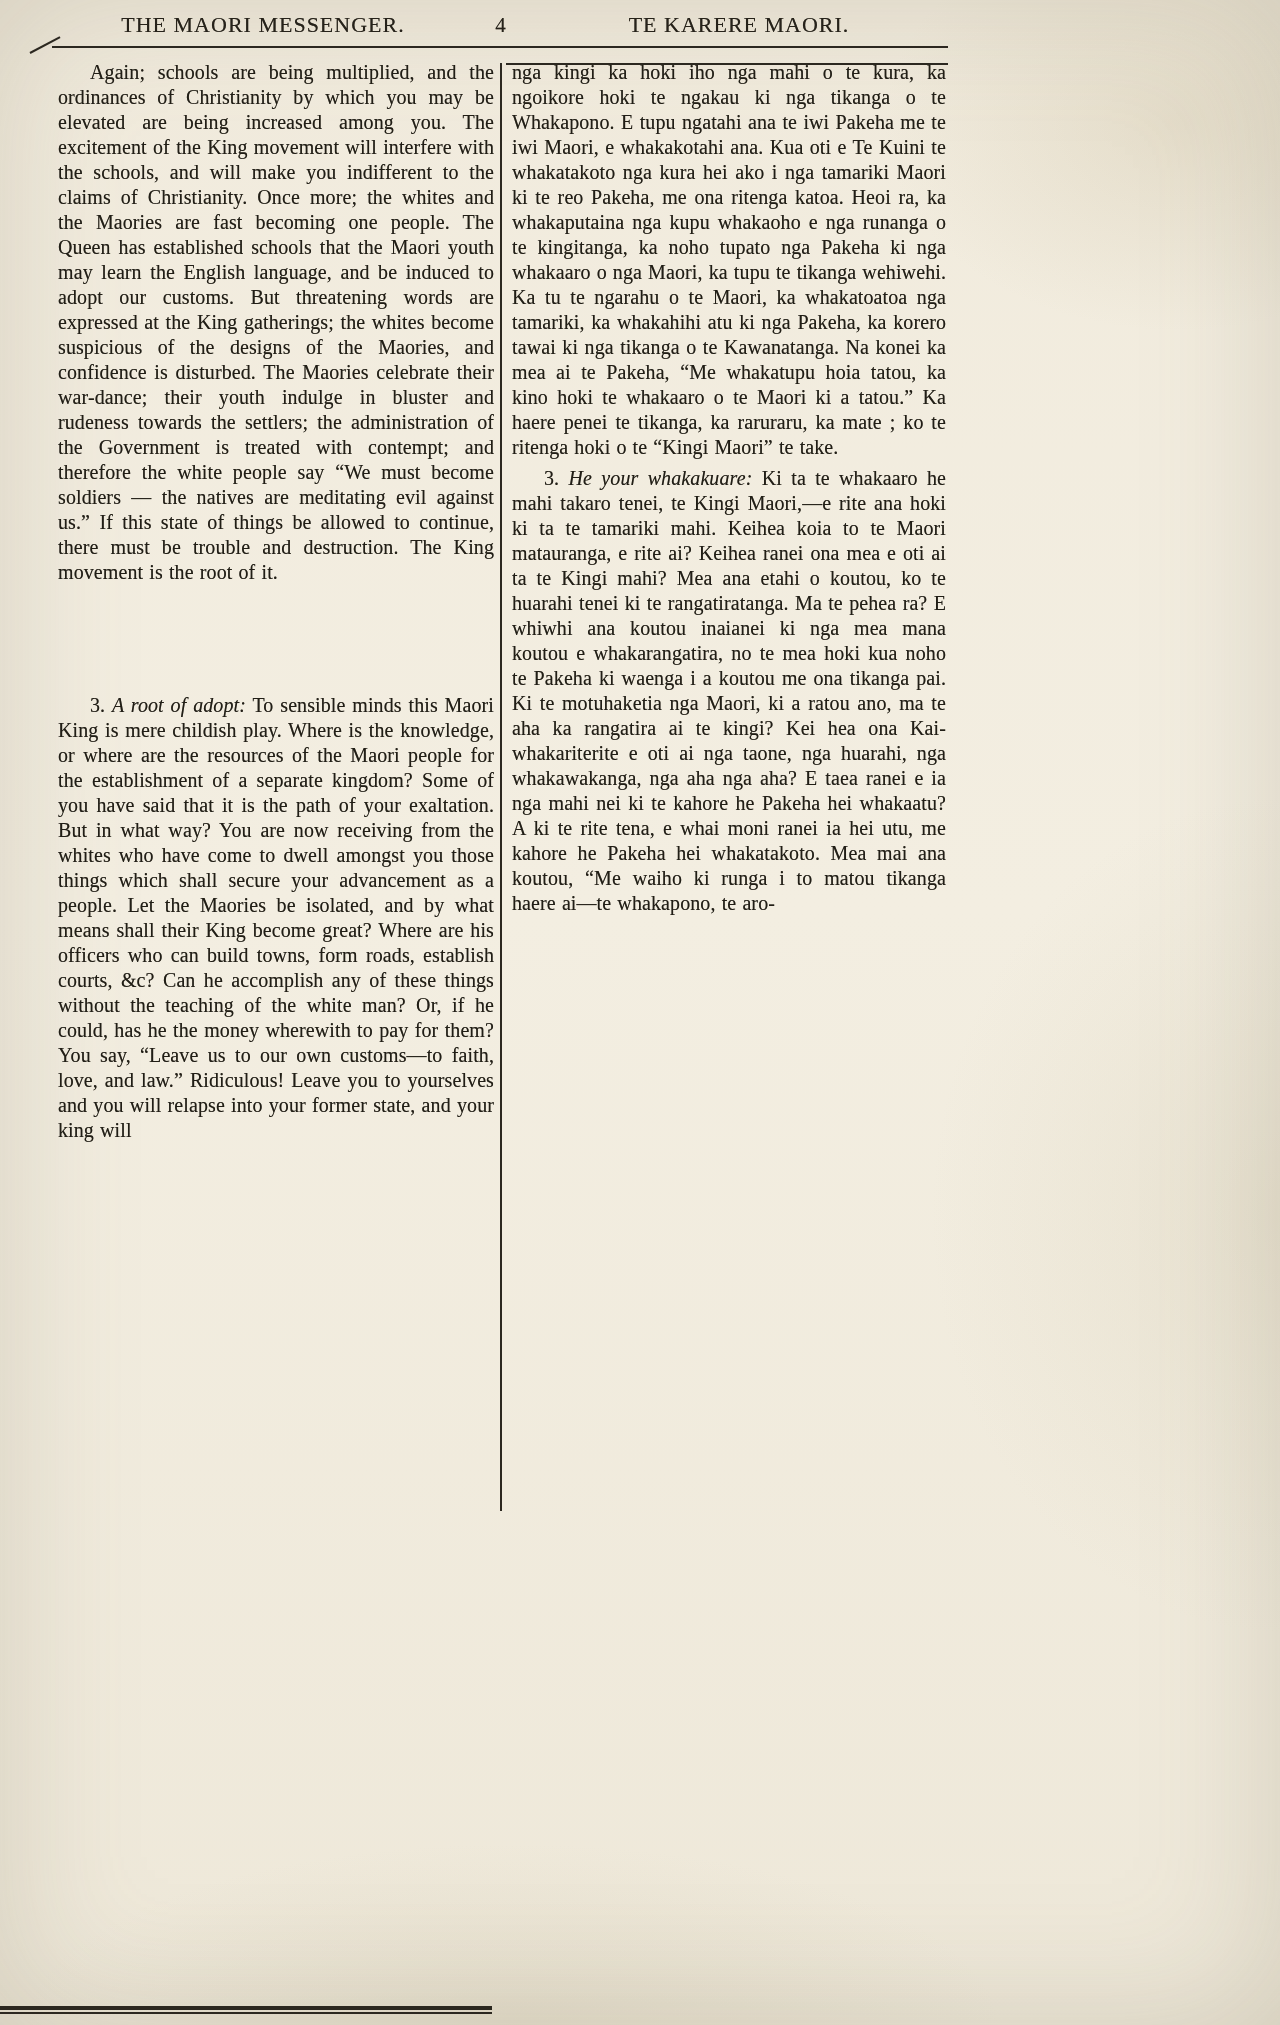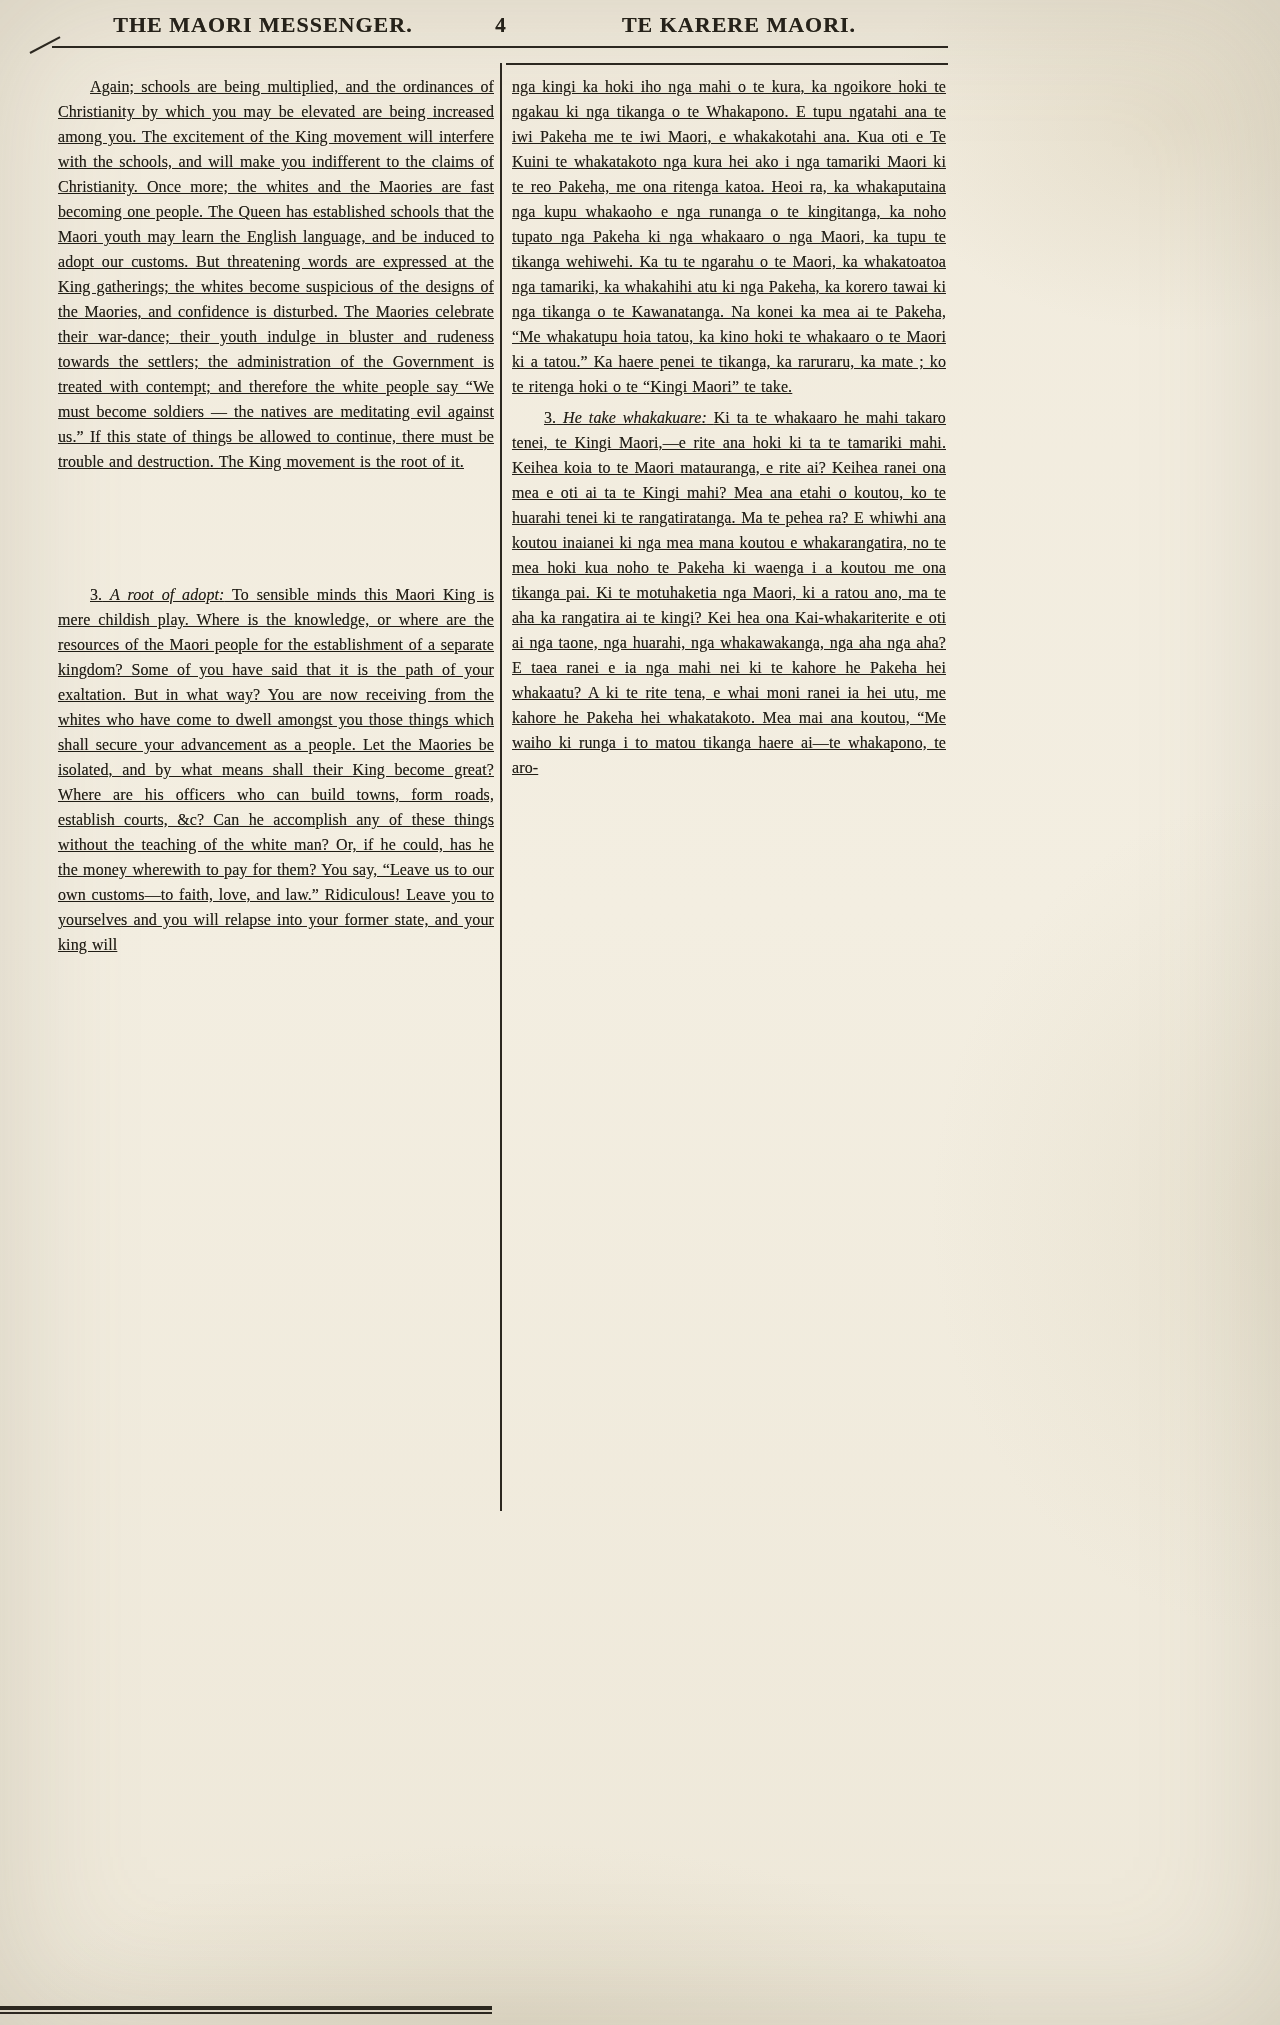--- a/index.html
+++ b/index.html
@@ -25,21 +25,21 @@
   }
 
   
   .masthead {
     position: absolute;
     top: 12px;
     left: 55px;
     width: 892px;
     display: flex;
     align-items: baseline;
-    font-weight: 700;
+    font-weight: 400;
     font-size: 22px;
     letter-spacing: 1px;
     color: #26221a;
     text-shadow: 0 0 0.5px rgba(35,30,20,0.55);
   }
   .mast-title { flex: 1 1 0; text-align: center; }
   .mast-page  { width: 60px; text-align: center; font-size: 21px; }
 
   .rule { position: absolute; background: #2c2820; }
   .header-rule   { top: 46px; left: 52px; width: 896px; height: 2px; }
@@ -52,28 +52,27 @@
     top: 63px;
     left: 500px;
     width: 2px;
     height: 1448px;
     background: #2c2820;
   }
 
   
   .column {
     position: absolute;
-    top: 74px;
-    font-size: 16px;
+    top: 60px;
+    font-size: 20px;
     line-height: 25px;
     text-align: justify;
     letter-spacing: 0.1px;
     word-spacing: 1px;
     text-shadow: 0 0 0.5px rgba(30,26,18,0.5);
-    text-decoration: underline;
   }
   .col-left  { left: 58px;  width: 436px; }
   .col-right { left: 512px; width: 434px; }
 
   .para.indent { text-indent: 32px; }
   .para.spaced { margin-top: 108px; }
   .para.gap    { margin-top: 6px; }
 
   .sec-title { font-style: italic; }
 
@@ -110,20 +109,20 @@
       <span>3.</span>
       <span class="sec-title">A root of adopt:</span>
       <span>To sensible minds this Maori King is mere childish play. Where is the knowledge, or where are the resources of the Maori people for the establishment of a separate kingdom? Some of you have said that it is the path of your exaltation. But in what way? You are now receiving from the whites who have come to dwell amongst you those things which shall secure your advancement as a people. Let the Maories be isolated, and by what means shall their King become great? Where are his officers who can build towns, form roads, establish courts, &amp;c? Can he accomplish any of these things without the teaching of the white man? Or, if he could, has he the money wherewith to pay for them? You say, “Leave us to our own customs—to faith, love, and law.” Ridiculous! Leave you to yourselves and you will relapse into your former state, and your king will</span>
     </p>
   </section>
 
   <section class="column col-right">
     <p class="para">nga kingi ka hoki iho nga mahi o te kura, ka ngoikore hoki te ngakau ki nga tikanga o te Whakapono. E tupu ngatahi ana te iwi Pakeha me te iwi Maori, e whakakotahi ana. Kua oti e Te Kuini te whakatakoto nga kura hei ako i nga tamariki Maori ki te reo Pakeha, me ona ritenga katoa. Heoi ra, ka whakaputaina nga kupu whakaoho e nga runanga o te kingitanga, ka noho tupato nga Pakeha ki nga whakaaro o nga Maori, ka tupu te tikanga wehiwehi. Ka tu te ngarahu o te Maori, ka whakatoatoa nga tamariki, ka whakahihi atu ki nga Pakeha, ka korero tawai ki nga tikanga o te Kawanatanga. Na konei ka mea ai te Pakeha, “Me whakatupu hoia tatou, ka kino hoki te whakaaro o te Maori ki a tatou.” Ka haere penei te tikanga, ka raruraru, ka mate ; ko te ritenga hoki o te “Kingi Maori” te take.</p>
     <p class="para indent gap">
       <span>3.</span>
-      <span class="sec-title">He take whakakuare:</span>
+      <span class="sec-title">He your whakakuare:</span>
       <span>Ki ta te whakaaro he mahi takaro tenei, te Kingi Maori,—e rite ana hoki ki ta te tamariki mahi. Keihea koia to te Maori matauranga, e rite ai? Keihea ranei ona mea e oti ai ta te Kingi mahi? Mea ana etahi o koutou, ko te huarahi tenei ki te rangatiratanga. Ma te pehea ra? E whiwhi ana koutou inaianei ki nga mea mana koutou e whakarangatira, no te mea hoki kua noho te Pakeha ki waenga i a koutou me ona tikanga pai. Ki te motuhaketia nga Maori, ki a ratou ano, ma te aha ka rangatira ai te kingi? Kei hea ona Kai-whakariterite e oti ai nga taone, nga huarahi, nga whakawakanga, nga aha nga aha? E taea ranei e ia nga mahi nei ki te kahore he Pakeha hei whakaatu? A ki te rite tena, e whai moni ranei ia hei utu, me kahore he Pakeha hei whakatakoto. Mea mai ana koutou, “Me waiho ki runga i to matou tikanga haere ai—te whakapono, te aro-</span>
     </p>
   </section>
 
   <div class="bottom-rule"></div>
 
 </div>
 
 </body></html>

